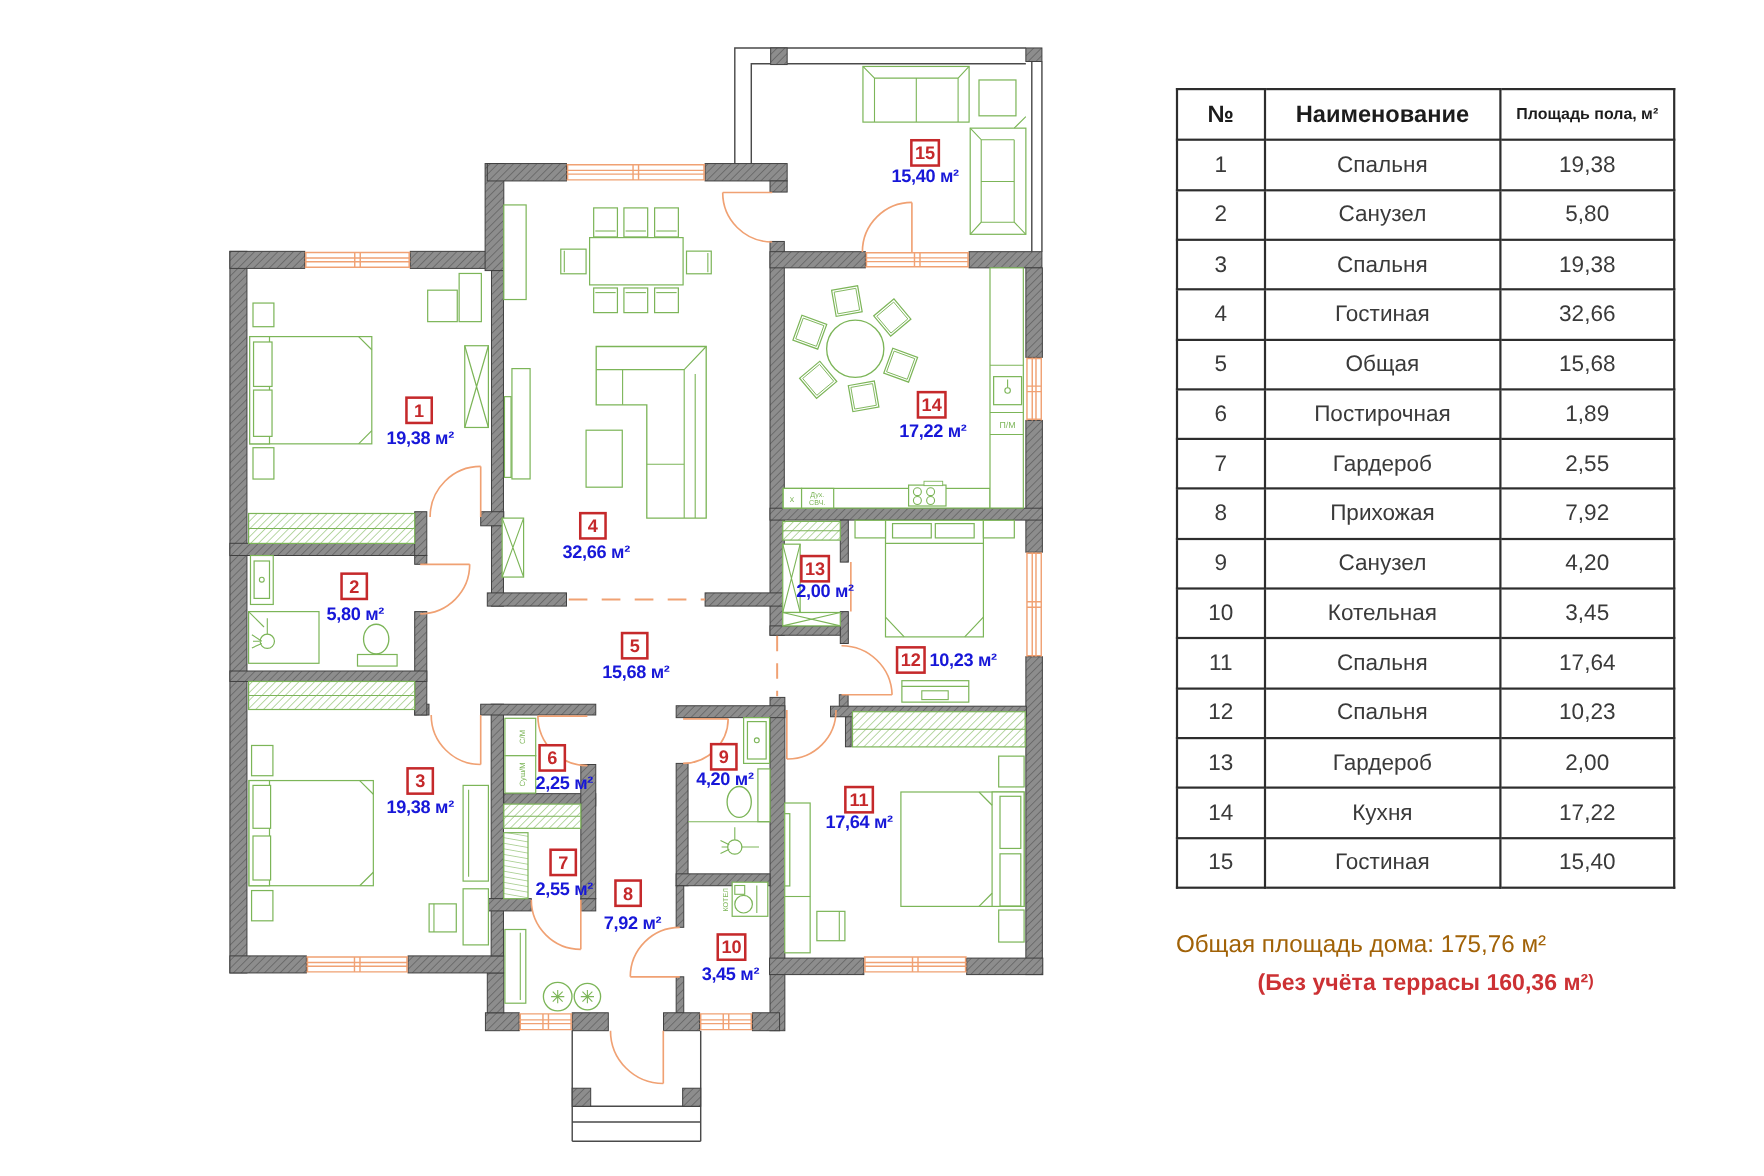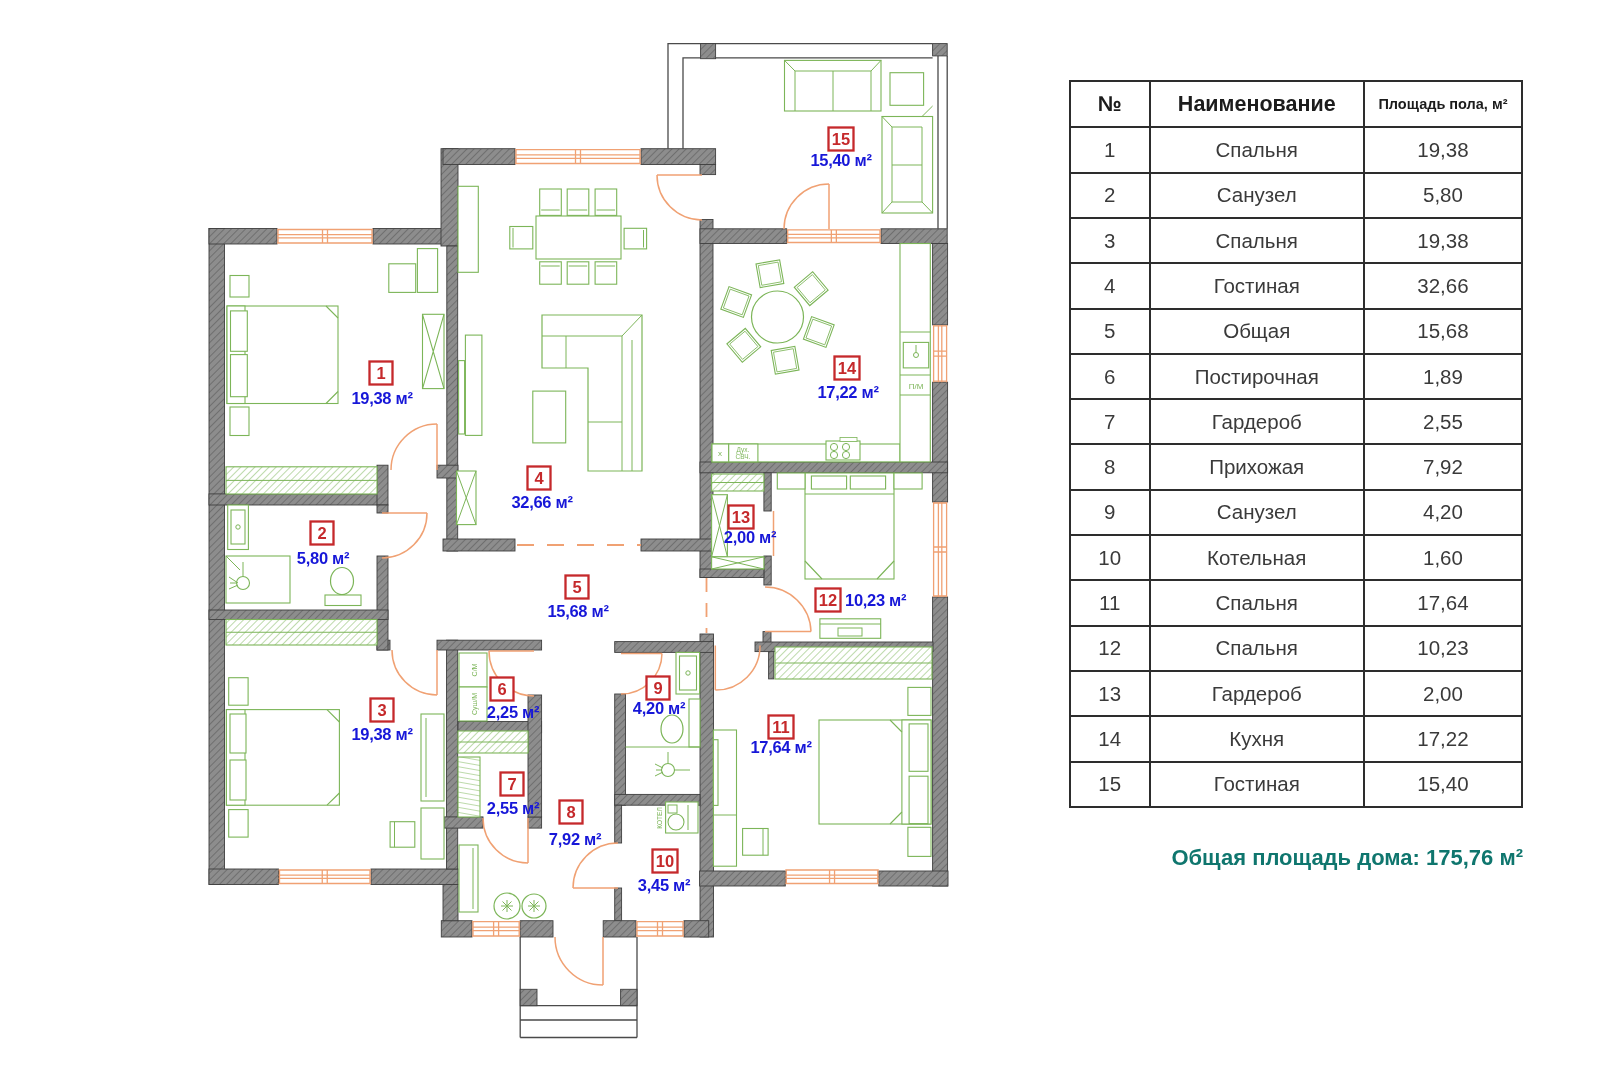--- a/index.html
+++ b/index.html
@@ -4,21 +4,21 @@
 html,body{margin:0;padding:0;background:#fff;font-family:"Liberation Sans",sans-serif;}
 #page{position:relative;width:1604px;height:1069px;overflow:hidden;background:#fff;}
 #tbl{position:absolute;left:1069px;top:80px;width:454px;border-collapse:collapse;table-layout:fixed;}
 #tbl td,#tbl th{border:2px solid #2d2d2d;text-align:center;vertical-align:middle;padding:0;}
 #tbl th{height:44.4px;font-size:21.5px;font-weight:bold;color:#1c1c1c;}
 #tbl th.c3{font-size:14.5px;}
 #tbl td{height:43.3px;font-size:20.5px;color:#3a3a3a;font-weight:400;}
 #tbl .c1{width:77px;}
 #tbl .c2{width:211px;margin-left:40px;}
 #tbl .c3{width:155px;}
-#sum1{position:absolute;left:1069px;top:845px;width:454px;text-align:right;font-size:22px;font-weight:bold;color:#0f766e;}
+#sum1{position:absolute;left:1069px;top:845px;width:454px;text-align:left;font-size:22px;font-weight:normal;color:#a16207;}
 #sum2{position:absolute;left:1069px;top:882px;width:454px;text-align:center;font-size:21px;font-weight:bold;color:#cc3134;}
 </style></head>
 <body>
 <div id="page">
 
 <svg width="1604" height="1069" viewBox="0 0 1604 1069" style="position:absolute;left:0;top:0">
       <defs>
 <pattern id="wh" width="5" height="5" patternUnits="userSpaceOnUse" patternTransform="rotate(45)">
 <rect width="5" height="5" fill="#8d8d8d"></rect>
           <line x1="0" y1="0" x2="0" y2="5" stroke="#656565" stroke-width="1.5"></line>
@@ -639,21 +639,21 @@
           <td class="c3">7,92</td>
         </tr>
 <tr>
           <td class="c1">9</td>
           <td class="c2">Санузел</td>
           <td class="c3">4,20</td>
         </tr>
 <tr>
           <td class="c1">10</td>
           <td class="c2">Котельная</td>
-          <td class="c3">1,60</td>
+          <td class="c3">3,45</td>
         </tr>
 <tr>
           <td class="c1">11</td>
           <td class="c2">Спальня</td>
           <td class="c3">17,64</td>
         </tr>
 <tr>
           <td class="c1">12</td>
           <td class="c2">Спальня</td>
           <td class="c3">10,23</td>
@@ -671,12 +671,13 @@
 <tr>
           <td class="c1">15</td>
           <td class="c2">Гостиная</td>
           <td class="c3">15,40</td>
         </tr>
 </tbody>
     </table>
 
 <div id="sum1">Общая площадь дома: 175,76 м²</div>
 
+<div id="sum2">(Без учёта террасы 160,36 м²<span style="vertical-align:4px;font-size:15px;">)</span></div>
 </div>
 </body></html>

